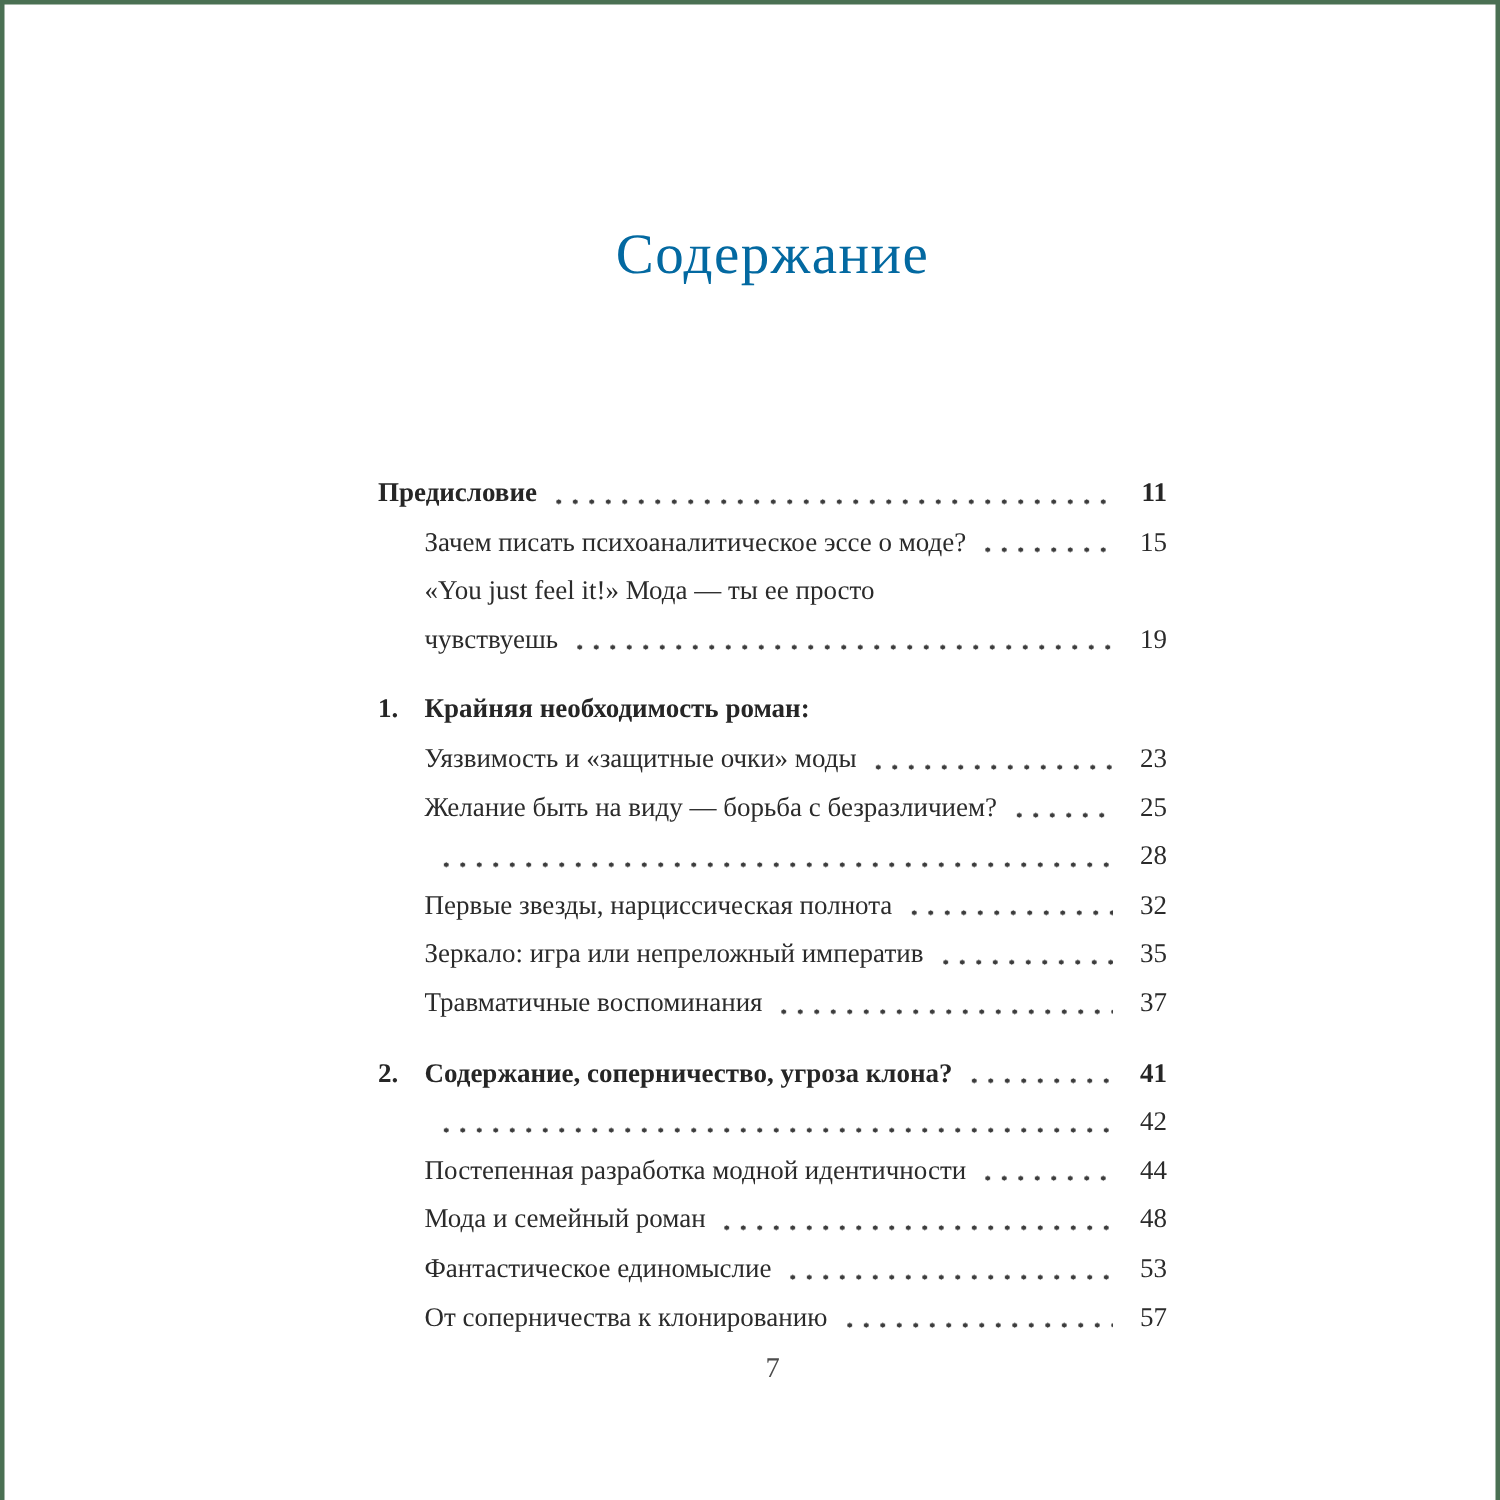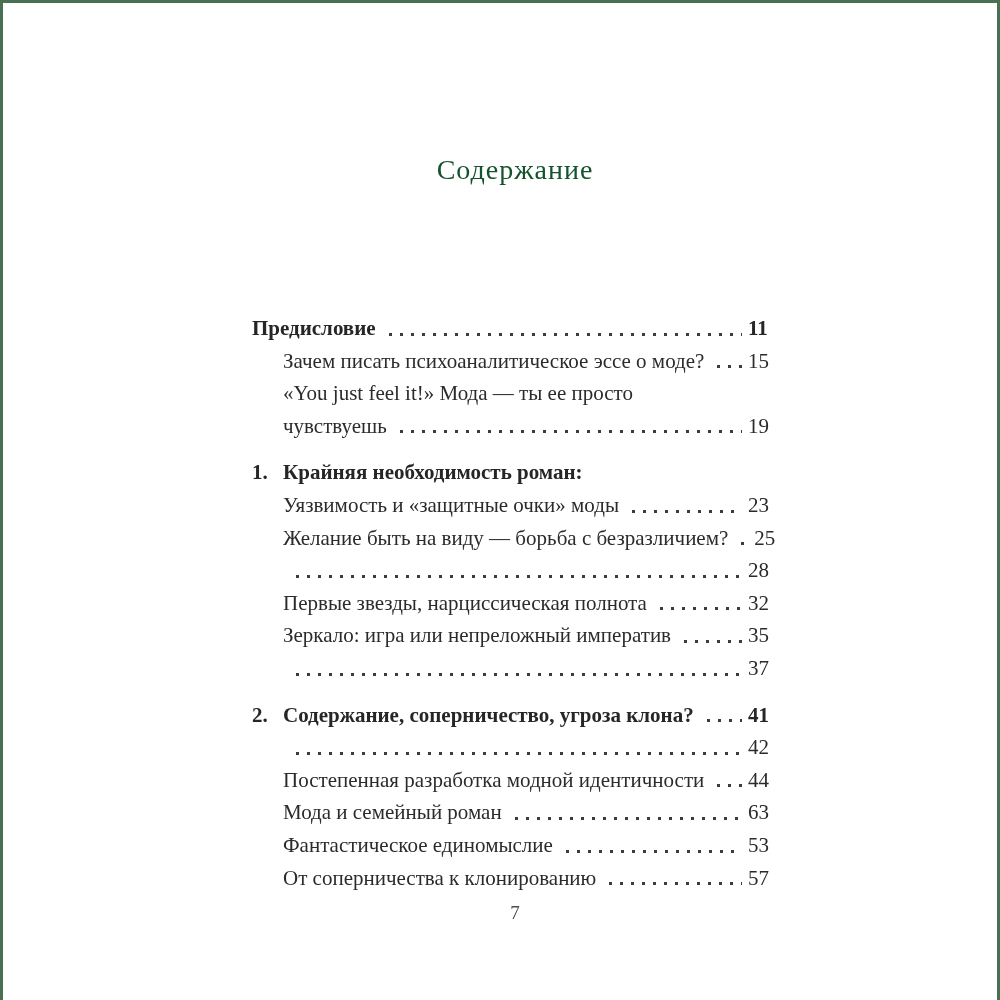--- a/index.html
+++ b/index.html
@@ -12,33 +12,33 @@
     font-family: "Liberation Serif", serif;
     color: #2b2b2b;
     overflow: hidden;
   }
   .page-inner {
     margin-left: 249px;
     width: 526px;
   }
   .page-title {
     margin-top: 145px;
-    font-size: 28px;
+    font-size: 38px;
     line-height: 44px;
     font-weight: 400;
     letter-spacing: 1px;
     text-align: center;
-    color: #14532d;
+    color: #0369a1;
   }
   .toc {
     margin-top: 120px;
   }
   .toc-row {
     display: flex;
-    font-size: 21px;
+    font-size: 18px;
     line-height: 32.6px;
     white-space: nowrap;
   }
   .toc-row.bold { font-weight: 700; color: #262626; }
   .toc-row.gap { margin-top: 14px; }
   .num {
     flex: 0 0 31px;
     width: 31px;
   }
   .label {
@@ -50,20 +50,21 @@
     margin-left: 6px;
     margin-right: 6px;
     background-image: radial-gradient(circle, #3c3c3c 1.5px, transparent 1.7px);
     background-size: 11px 5px;
     background-repeat: repeat-x;
     background-position: left 3px bottom 8px;
   }
   .pg {
     flex: 0 0 30px;
     width: 30px;
+    text-align: right;
   }
   .footer {
     margin-top: 7px;
     text-align: center;
     font-size: 19px;
     line-height: 24px;
     color: #4d4d4d;
   }
 </style>
 </head>
@@ -121,20 +122,21 @@
         <span class="pg">32</span>
       </div>
       <div class="toc-row">
         <span class="num"></span>
         <span class="label">Зеркало: игра или непреложный императив</span>
         <span class="dots"></span>
         <span class="pg">35</span>
       </div>
       <div class="toc-row">
         <span class="num"></span>
+        <span class="label">Травматичные воспоминания</span>
         <span class="dots"></span>
         <span class="pg">37</span>
       </div>
       <div class="toc-row bold gap">
         <span class="num">2.</span>
         <span class="label">Содержание, соперничество, угроза клона?</span>
         <span class="dots"></span>
         <span class="pg">41</span>
       </div>
       <div class="toc-row">
@@ -145,21 +147,21 @@
       <div class="toc-row">
         <span class="num"></span>
         <span class="label">Постепенная разработка модной идентичности</span>
         <span class="dots"></span>
         <span class="pg">44</span>
       </div>
       <div class="toc-row">
         <span class="num"></span>
         <span class="label">Мода и семейный роман</span>
         <span class="dots"></span>
-        <span class="pg">63</span>
+        <span class="pg">48</span>
       </div>
       <div class="toc-row">
         <span class="num"></span>
         <span class="label">Фантастическое единомыслие</span>
         <span class="dots"></span>
         <span class="pg">53</span>
       </div>
       <div class="toc-row">
         <span class="num"></span>
         <span class="label">От соперничества к клонированию</span>

